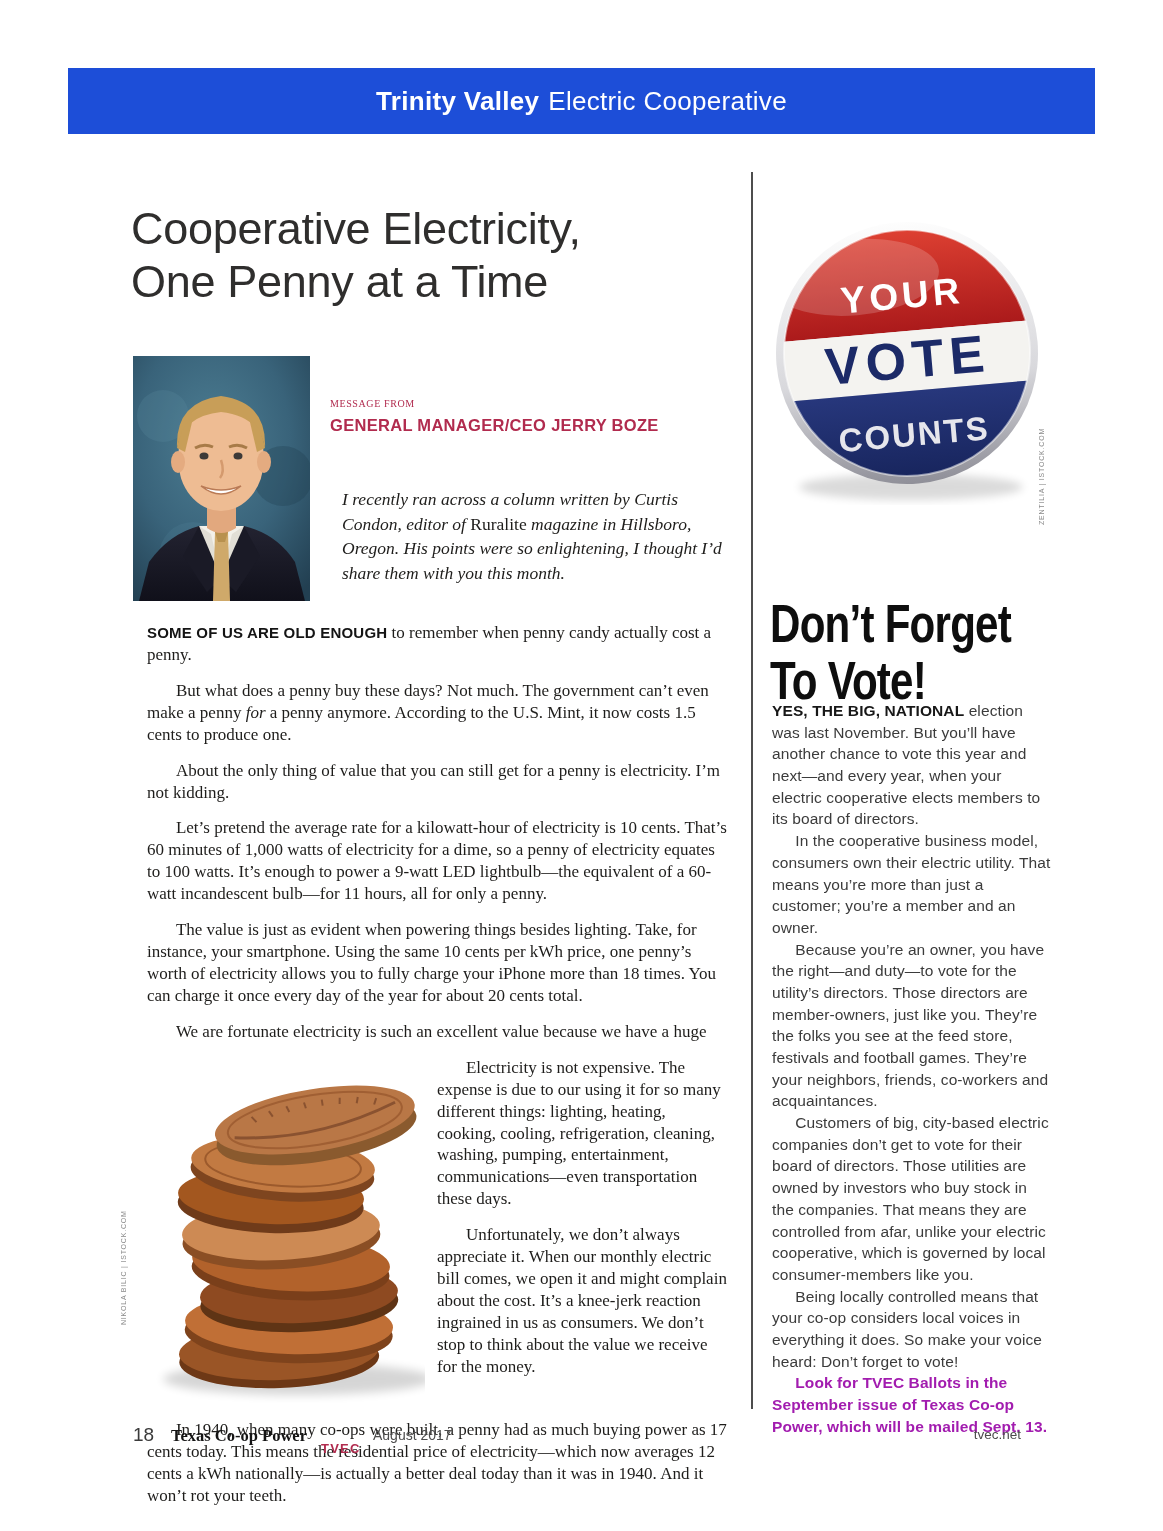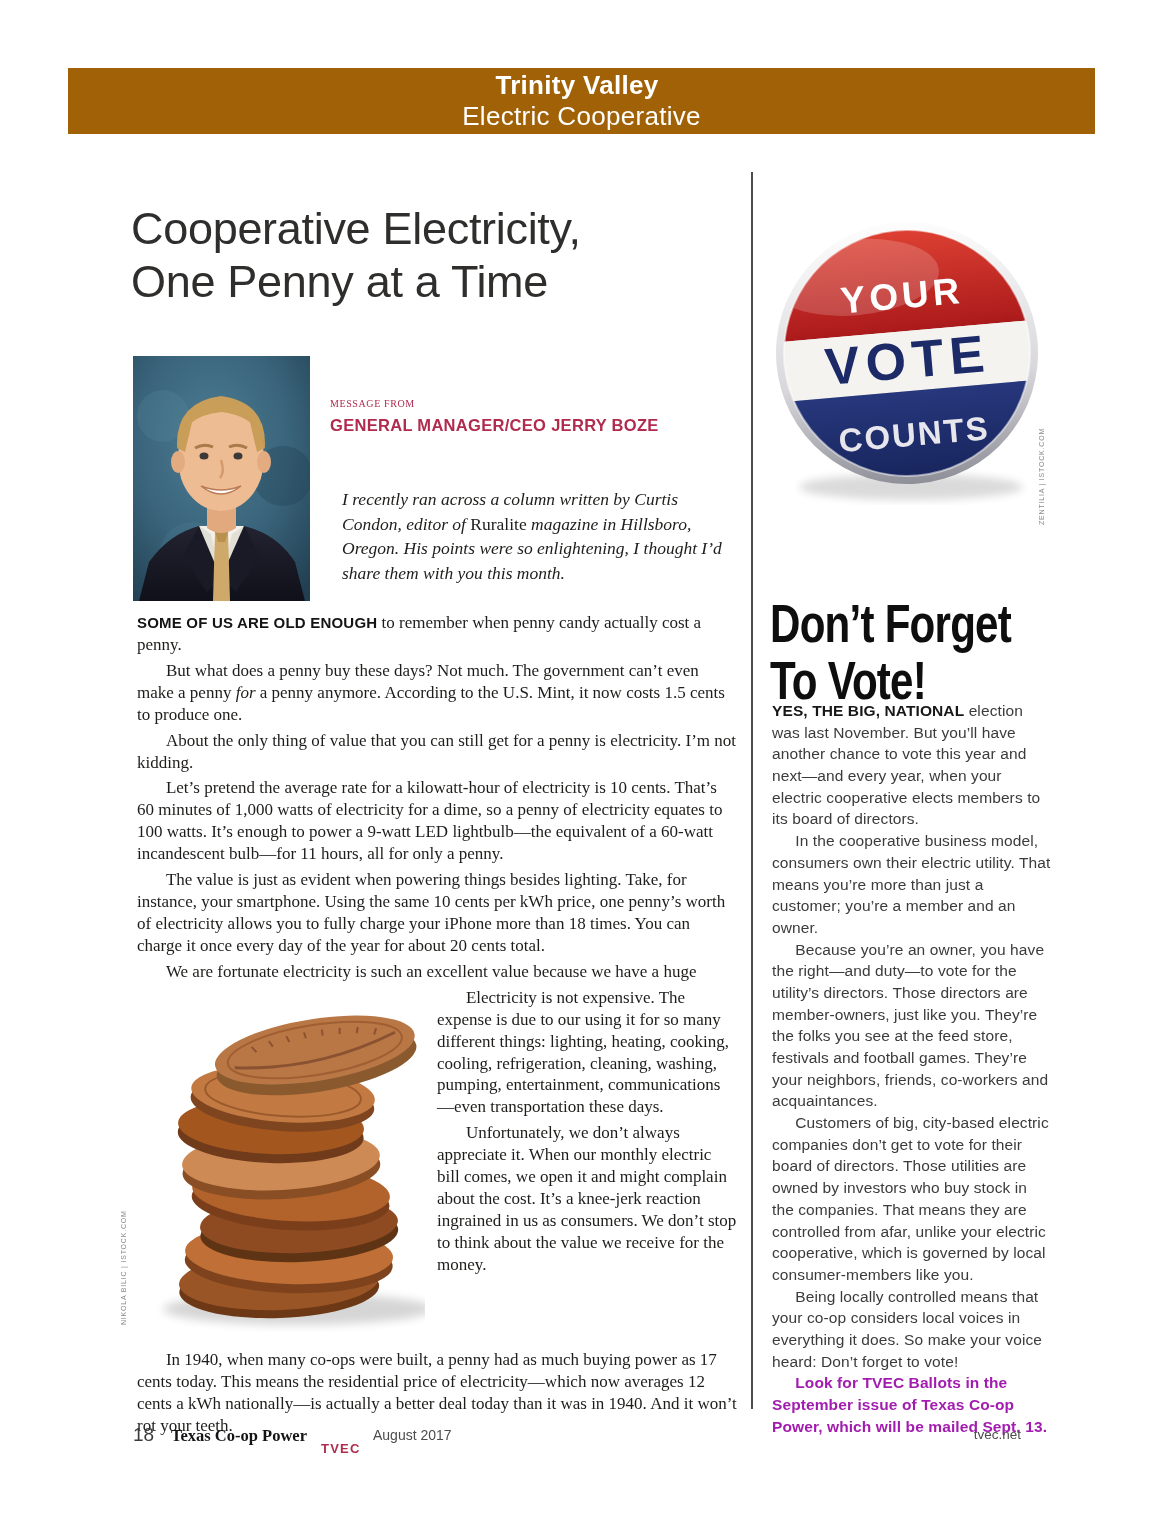--- a/index.html
+++ b/index.html
@@ -3,22 +3,22 @@
 <meta charset="utf-8">
 <style>
   html,body{margin:0;padding:0;}
   body{
     width:1163px;height:1531px;position:relative;background:#ffffff;
     font-family:"Liberation Serif",serif;color:#1e1d1b;overflow:hidden;
   }
   
   .banner{
     position:absolute;left:68px;top:68px;width:1027px;height:66px;
-    background:#a16207;display:flex;align-items:center;justify-content:center;
-    font-family:"Liberation Sans",sans-serif;font-size:26px;color:#ffffff;letter-spacing:.3px;flex-direction:column;
+    background:#1d4ed8;display:flex;align-items:center;justify-content:center;
+    font-family:"Liberation Sans",sans-serif;font-size:26px;color:#ffffff;letter-spacing:.3px;
   }
   .banner .bold{font-weight:bold;margin-right:9px;}
   
   .divider{position:absolute;left:751px;top:172px;width:2px;height:1237px;background:#4d4d4d;}
   
   .title{
     position:absolute;left:131px;top:172px;width:620px;
     font-family:"Liberation Sans",sans-serif;font-weight:300;
     font-size:45px;line-height:1.18;color:#2f2e2d;letter-spacing:-.3px;
   }
@@ -35,21 +35,21 @@
   }
   .intro{
     margin:52px 0 0 12px;font-style:italic;font-size:17.5px;line-height:1.4;color:#1e1d1b;
   }
   .intro .roman{font-style:normal;}
   
   .bodytext{
     position:absolute;left:133px;top:608px;width:608px;
     font-size:17px;line-height:1.29;color:#1e1d1b;text-align:left;
   }
-  .bodytext p{margin:4px;text-indent:1.7em;}
+  .bodytext p{margin:14px;text-indent:1.7em;}
   .bodytext p.first{text-indent:0;}
   .lead-bold{
     font-family:"Liberation Sans",sans-serif;font-weight:bold;font-size:15px;
     letter-spacing:.2px;color:#141414;
   }
   .ital{font-style:italic;}
   .penny-fig{float:left;width:292px;height:352px;margin:6px 12px 0 0;position:relative;}
   .penny-fig svg{position:absolute;left:0;top:0;}
   .clearpara{clear:both;padding-top:4px;}
   

